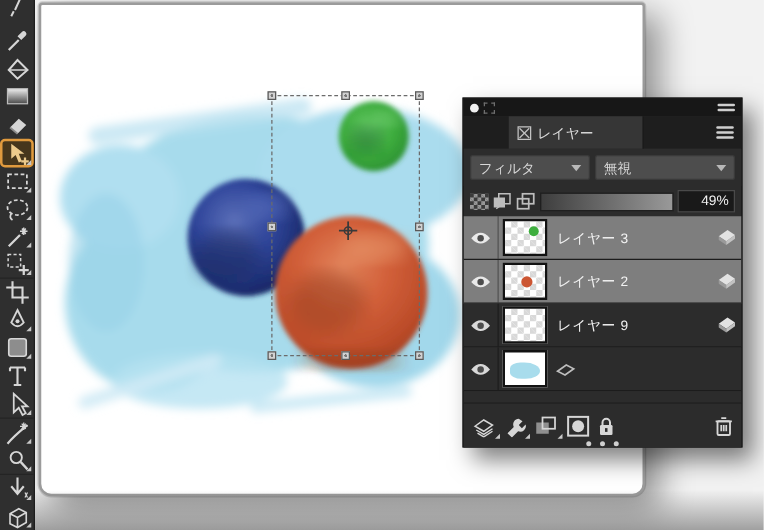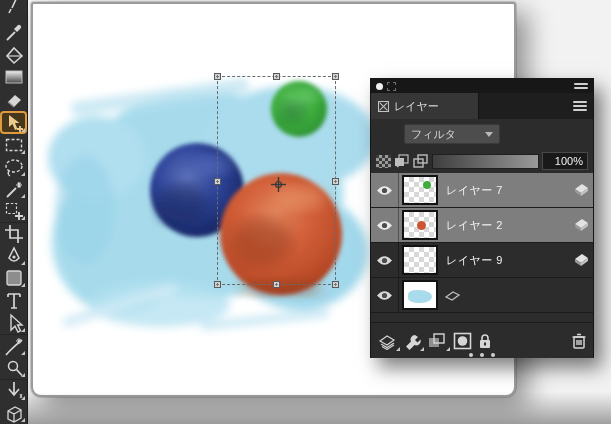--- a/index.html
+++ b/index.html
@@ -41,32 +41,32 @@
   
   .panel { position:absolute; left:370px; top:78px; width:224px; height:280px;
     background:#2c2c2c; z-index:60; border:1px solid #161616;
     box-shadow:8px 10px 18px rgba(0,0,0,.5); color:#dcdcdc; font-size:11px; }
   .p-titlebar { height:14px; background:#171717; display:flex; align-items:center;
     padding:0 5px; }
   .p-dot { width:7px; height:7px; border-radius:50%; background:#f0f0f0; }
   .p-dash { width:9px; height:9px; border:1px dashed #6e6e6e; margin-left:4px; }
   .burger { margin-left:auto; display:flex; flex-direction:column; gap:2px; }
   .burger i { display:block; width:14px; height:2px; background:#cfcfcf; border-radius:1px; }
-  .p-tabrow { height:26px; background:#1e1e1e; display:flex; align-items:stretch; }
+  .p-tabrow { height:26px; background:#1e1e1e; display:flex; align-items:stretch;padding-left:36px; }
   .p-tab { width:108px; background:#363636; display:flex; align-items:center;
     gap:5px; padding:0 7px; border-right:1px solid #141414; }
   .boxx { width:11px; height:11px; border:1px solid #c3c3c3; position:relative; flex:none; }
   .boxx:before,.boxx:after { content:""; position:absolute; left:-1px; top:4px;
     width:11px; height:1px; background:#c3c3c3; }
   .boxx:before { transform:rotate(45deg); } .boxx:after { transform:rotate(-45deg); }
   .p-tabrow .burger { margin:auto 6px auto auto; }
   .p-filterrow { height:30px; display:flex; align-items:center; gap:4px; padding:0 5px;
     background:#2c2c2c; }
   .dd { height:20px; background:#4d4d4d; border:1px solid #3a3a3a; border-radius:2px;
-    display:flex; align-items:center; padding:0 6px; color:#d8d8d8;margin-left:28px; }
+    display:flex; align-items:center; padding:0 6px; color:#d8d8d8; }
   .dd .chev { margin-left:auto; border-left:4px solid transparent;
     border-right:4px solid transparent; border-top:5px solid #b8b8b8; }
   .dd1 { width:96px; } .dd2 { flex:1; }
   .p-opacityrow { height:24px; display:flex; align-items:center; gap:3px; padding:0 5px; }
   .mini-checker { width:15px; height:13px; flex:none;
     background-color:#3a3a3a;
     background-image:linear-gradient(45deg,#9a9a9a 25%,transparent 25%,transparent 75%,#9a9a9a 75%),
       linear-gradient(45deg,#9a9a9a 25%,transparent 25%,transparent 75%,#9a9a9a 75%);
     background-size:6px 6px; background-position:0 0,3px 3px; }
   .slider { flex:1; height:15px; border:1px solid #1f1f1f;
@@ -330,50 +330,54 @@
           <i></i>
           <i></i>
         </div>
     </div>
 
     <div class="p-filterrow">
       <div class="dd dd1">
         <span>フィルタ</span>
         <span class="chev"></span>
       </div>
+      <div class="dd dd2">
+        <span>無視</span>
+        <span class="chev"></span>
+      </div>
     </div>
 
     <div class="p-opacityrow">
       <div class="mini-checker"></div>
       <svg width="16" height="15">
         <rect x="1" y="4" width="9" height="8" fill="#bdbdbd"></rect>
         <rect x="5" y="1" width="9" height="8" fill="none" stroke="#bdbdbd" stroke-width="1.2"></rect>
         <path d="M3 13 l4 -3" stroke="#bdbdbd" stroke-width="1.2"></path>
       </svg>
       <svg width="16" height="15">
         <rect x="1" y="5" width="9" height="8" fill="none" stroke="#bdbdbd" stroke-width="1.4"></rect>
         <rect x="5" y="1" width="9" height="8" fill="none" stroke="#bdbdbd" stroke-width="1.4"></rect>
       </svg>
       <div class="slider"></div>
-      <div class="opval">100%</div>
+      <div class="opval">49%</div>
     </div>
 
     <div class="layer-list">
 
       <div class="lrow sel">
         <div class="eyecell">
           <svg width="17" height="11">
             <path d="M1 5.5 Q8.5 -3 16 5.5 Q8.5 14 1 5.5 Z" fill="#e9e9e9"></path>
             <circle cx="8.5" cy="5.5" r="2.6" fill="#4c4c4c"></circle>
           </svg>
         </div>
         <div class="thumb checker">
           <span class="blob green"></span>
         </div>
-        <div class="lname">レイヤー 7</div>
+        <div class="lname">レイヤー 3</div>
         <div class="ricon">
           <svg width="20" height="18">
             <path d="M5 8 L12 3 L18 7 L11 12 Z" fill="#e2e2e2"></path>
             <path d="M5 8 L11 12 L11 15 L5 11 Z" fill="#9a9a9a"></path>
             <path d="M11 12 L18 7 L18 10 L11 15 Z" fill="#c2c2c2"></path>
           </svg>
         </div>
       </div>
 
       <div class="lrow sel">

